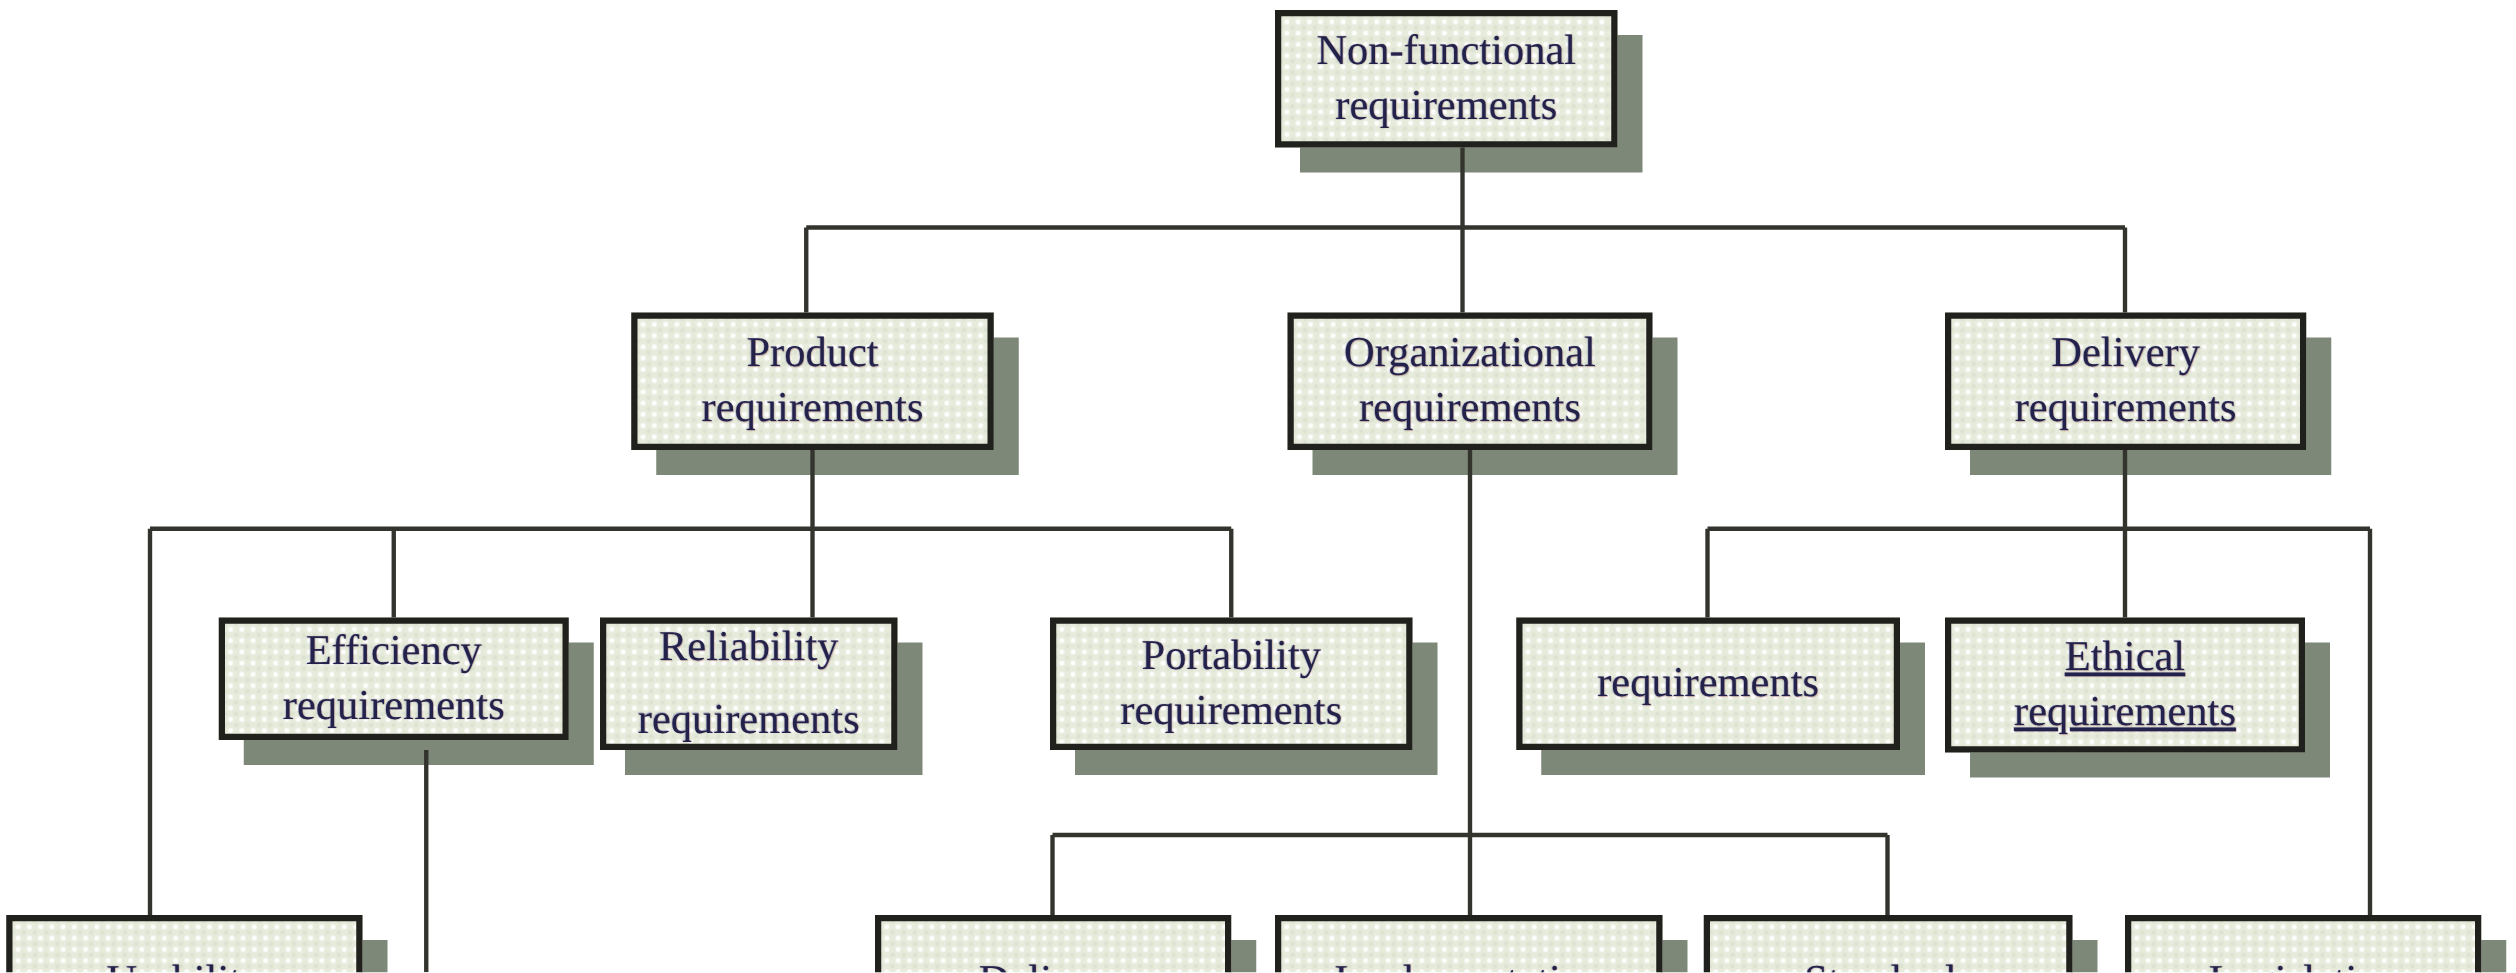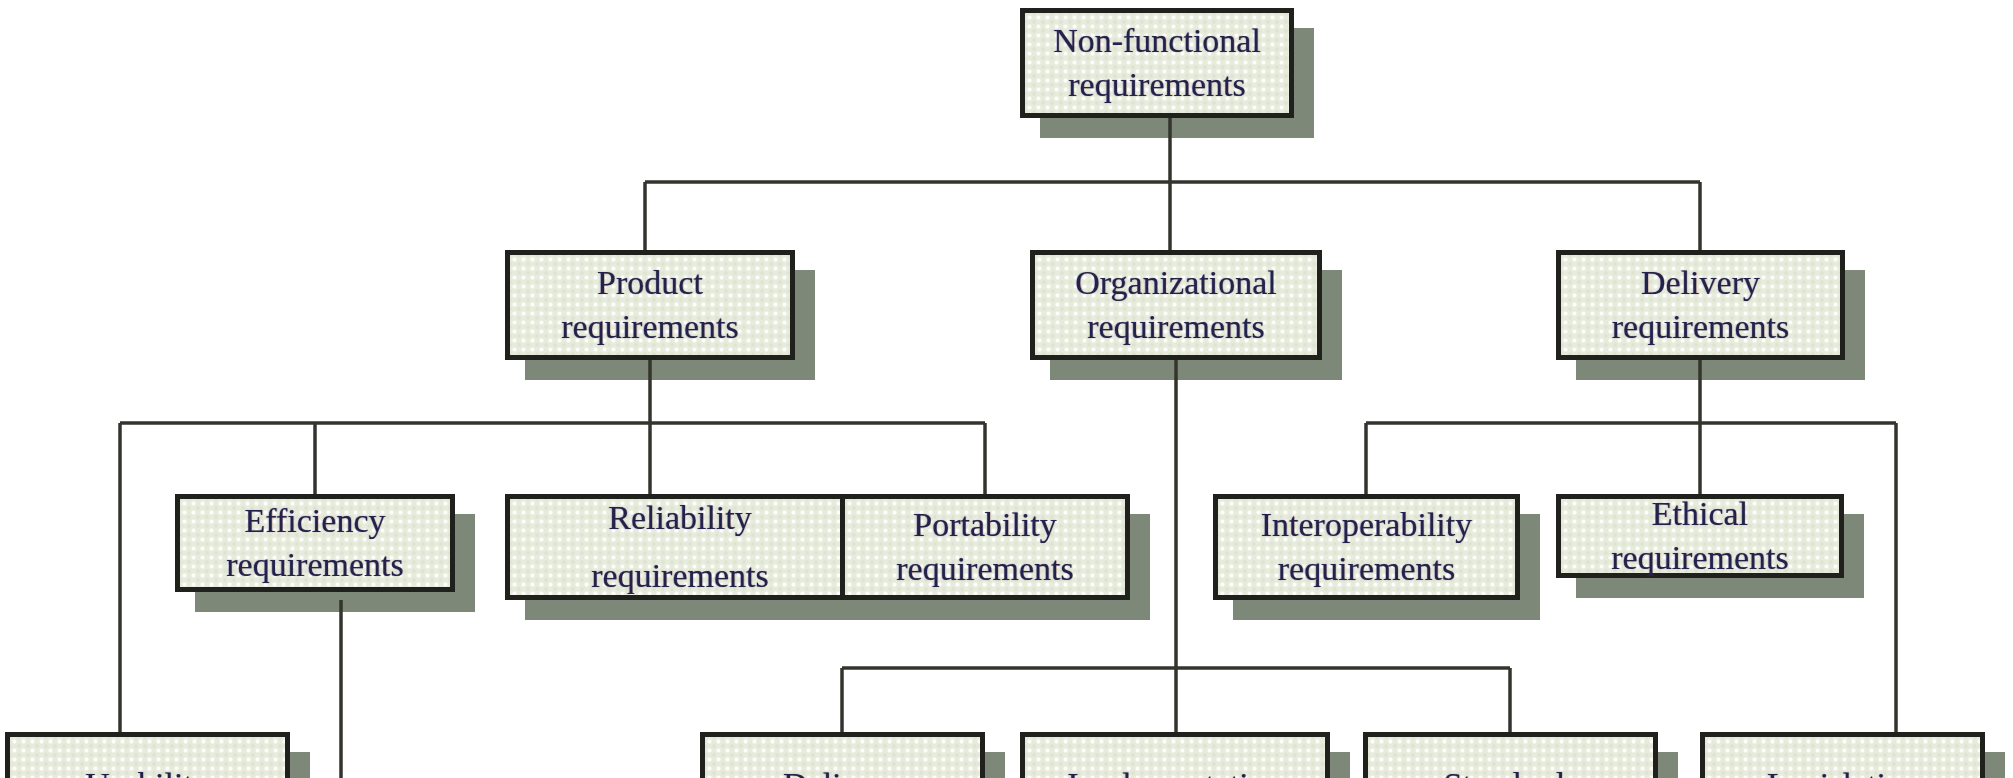--- a/index.html
+++ b/index.html
@@ -30,24 +30,24 @@
   }
   .node span{display:block;white-space:nowrap;}
   
   .n-nonfunc       {left:1020px;top:8px;  width:274px;height:110px;}
   
   .n-product       {left:505px; top:250px;width:290px;height:110px;text-align:right;}
   .n-organizational{left:1030px;top:250px;width:292px;height:110px;}
   .n-external      {left:1556px;top:250px;width:289px;height:110px;}
   
   .n-efficiency    {left:175px; top:494px;width:280px;height:98px;}
-  .n-reliability   {left:505px; top:494px;width:350px;height:106px;gap:14px;}
+  .n-reliability   {left:480px; top:494px;width:238px;height:106px;gap:14px;}
   .n-portability   {left:840px; top:494px;width:290px;height:106px;}
   .n-interoperability{left:1213px;top:494px;width:307px;height:106px;}
-  .n-ethical       {left:1556px;top:494px;width:288px;height:84px;}
+  .n-ethical       {left:1556px;top:494px;width:288px;height:108px;text-decoration:underline;}
   
   .n-usability     {left:5px;   top:732px;width:285px;height:106px;}
   .n-delivery      {left:700px; top:732px;width:285px;height:106px;}
   .n-implementation{left:1020px;top:732px;width:310px;height:106px;}
   .n-standards     {left:1363px;top:732px;width:295px;height:106px;}
   .n-legislative   {left:1700px;top:732px;width:285px;height:106px;}
   #wires{
     position:absolute;left:0;top:0;width:2013px;height:778px;
     pointer-events:none;z-index:5;
   }
@@ -113,21 +113,20 @@
     <span>Reliability</span>
     <span>requirements</span>
   </div>
 
   <div class="node n-portability">
     <span>Portability</span>
     <span>requirements</span>
   </div>
 
   <div class="node n-interoperability">
-    <span>Interoperability</span>
     <span>requirements</span>
   </div>
 
   <div class="node n-ethical">
     <span>Ethical</span>
     <span>requirements</span>
   </div>
 
   <div class="node n-usability">
     <span>Usability</span>

